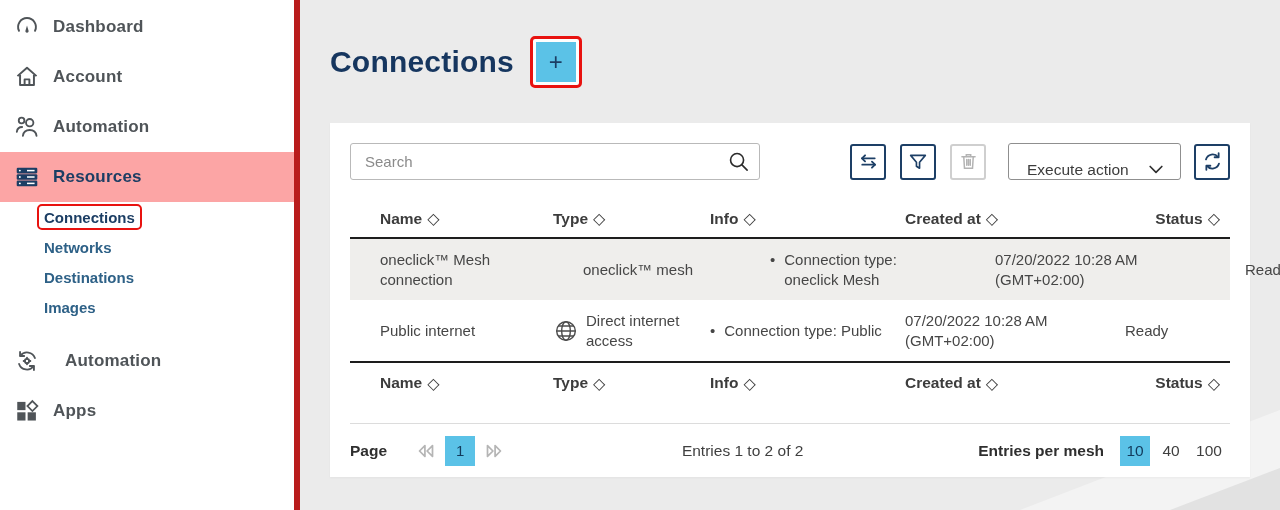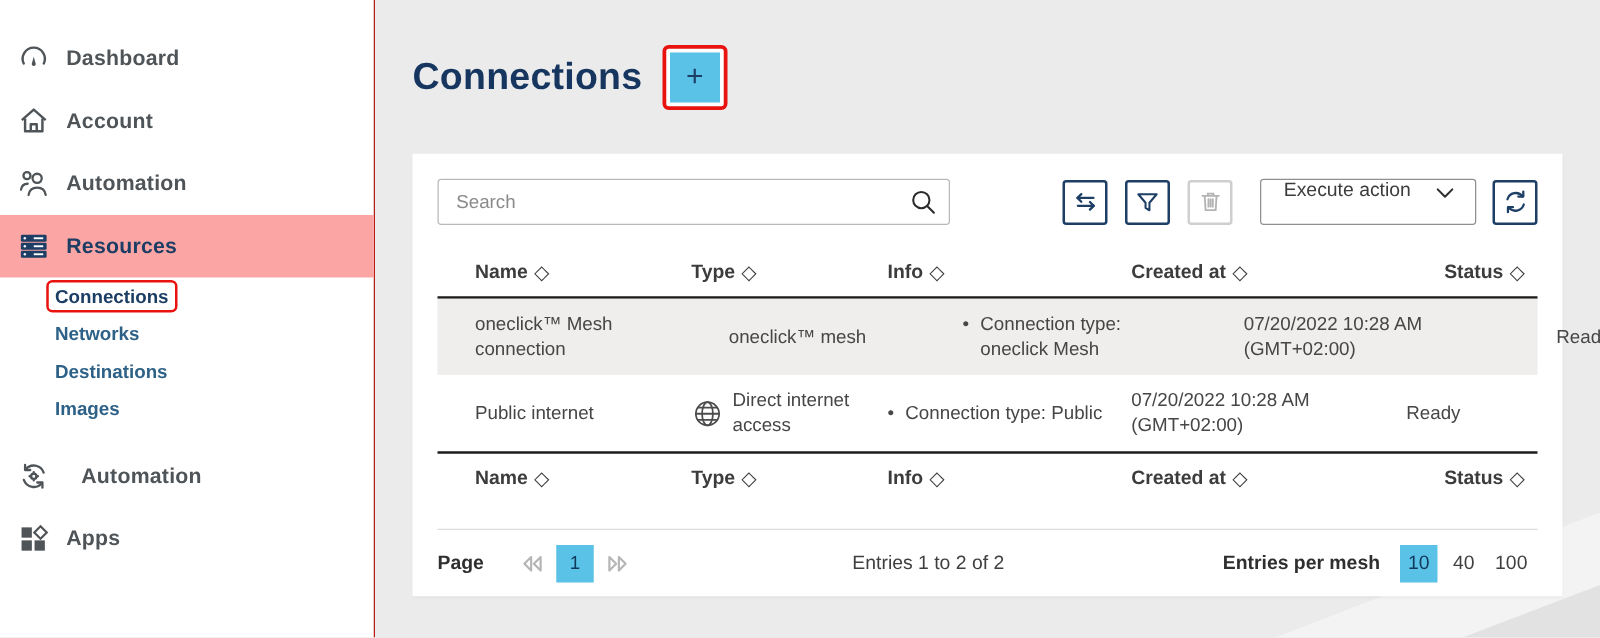--- a/index.html
+++ b/index.html
@@ -13,22 +13,22 @@
 
   
   .wm1 { position:absolute; right:0; bottom:0; width:260px; height:100px;
          background:#f3f3f3; clip-path:polygon(0 100%,100% 0,100% 100%); z-index:0; }
   .wm2 { position:absolute; right:0; bottom:0; width:110px; height:42px;
          background:#e2e2e2; clip-path:polygon(0 100%,100% 0,100% 100%); z-index:0; }
 
   
   .sidebar {
     position:absolute; left:0; top:0; width:300px; height:510px;
-    background:#ffffff; border-right:1px solid #b91c1c; z-index:2;
-    padding-top:22px;
+    background:#ffffff; border-right:6px solid #b91c1c; z-index:2;
+    padding-top:2px;
   }
   .side-item {
     height:50px; display:flex; align-items:center; gap:13px;
     padding-left:14px; cursor:pointer;
     color:#4f5458; font-size:17px; font-weight:700; letter-spacing:.2px;
   }
   .side-item .sicon { width:26px; height:26px; flex:0 0 26px; display:flex; align-items:center; justify-content:center; }
   .side-item.active { background:#fca5a5; color:#1c3e64; }
   .sub-list { padding-left:44px; }
   .sub-item {
@@ -72,21 +72,21 @@
   .search-icon { position:absolute; right:10px; top:7px; width:23px; height:23px; color:#2b2b2b; cursor:pointer; }
   .tb-right { margin-left:auto; display:flex; align-items:center; }
   .icon-btn {
     width:36px; height:36px; border:2px solid #1d3f66; border-radius:3px; background:#fff;
     color:#1d3f66; display:flex; align-items:center; justify-content:center; cursor:pointer; padding:0;
   }
   .icon-btn + .icon-btn { margin-left:14px; }
   .icon-btn.disabled { border-color:#cfcfcf; color:#b3b3b3; cursor:default; }
   .exec-btn {
     margin-left:22px; width:173px; height:37px; border:1px solid #8f8f8f; border-radius:3px;
-    background:#fff; display:flex; align-items:flex-start; justify-content:space-between;
+    background:#fff; display:flex; align-items:flex-end; justify-content:space-between;
     padding:0 14px 0 18px; cursor:pointer; font-family:"Liberation Sans", sans-serif;
     font-size:15.5px; color:#3c3c3c;
   }
   .exec-btn .chev { width:20px; height:20px; color:#2f2f2f; }
   .refresh-btn { margin-left:13px; }
 
   
   .trow {
     display:grid; grid-template-columns:173px 157px 195px 220px 1fr;
     padding:0 10px 0 30px; align-items:center;

